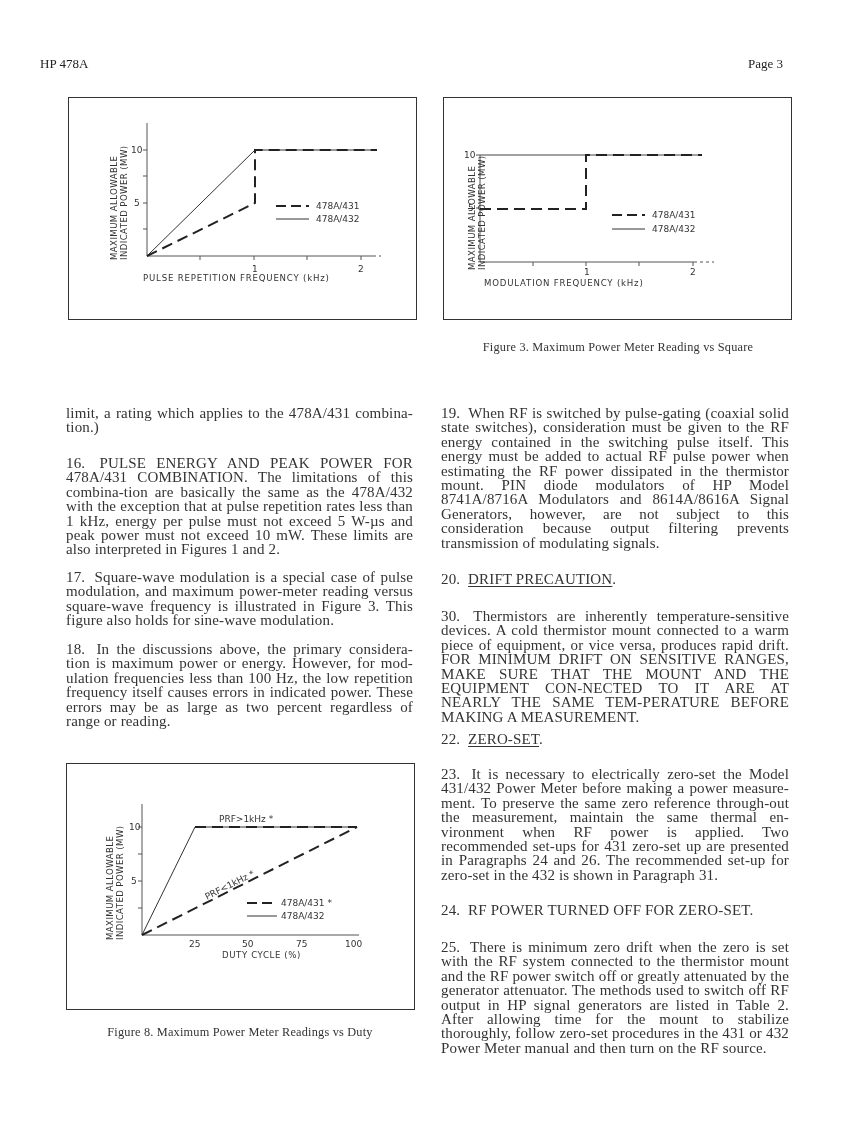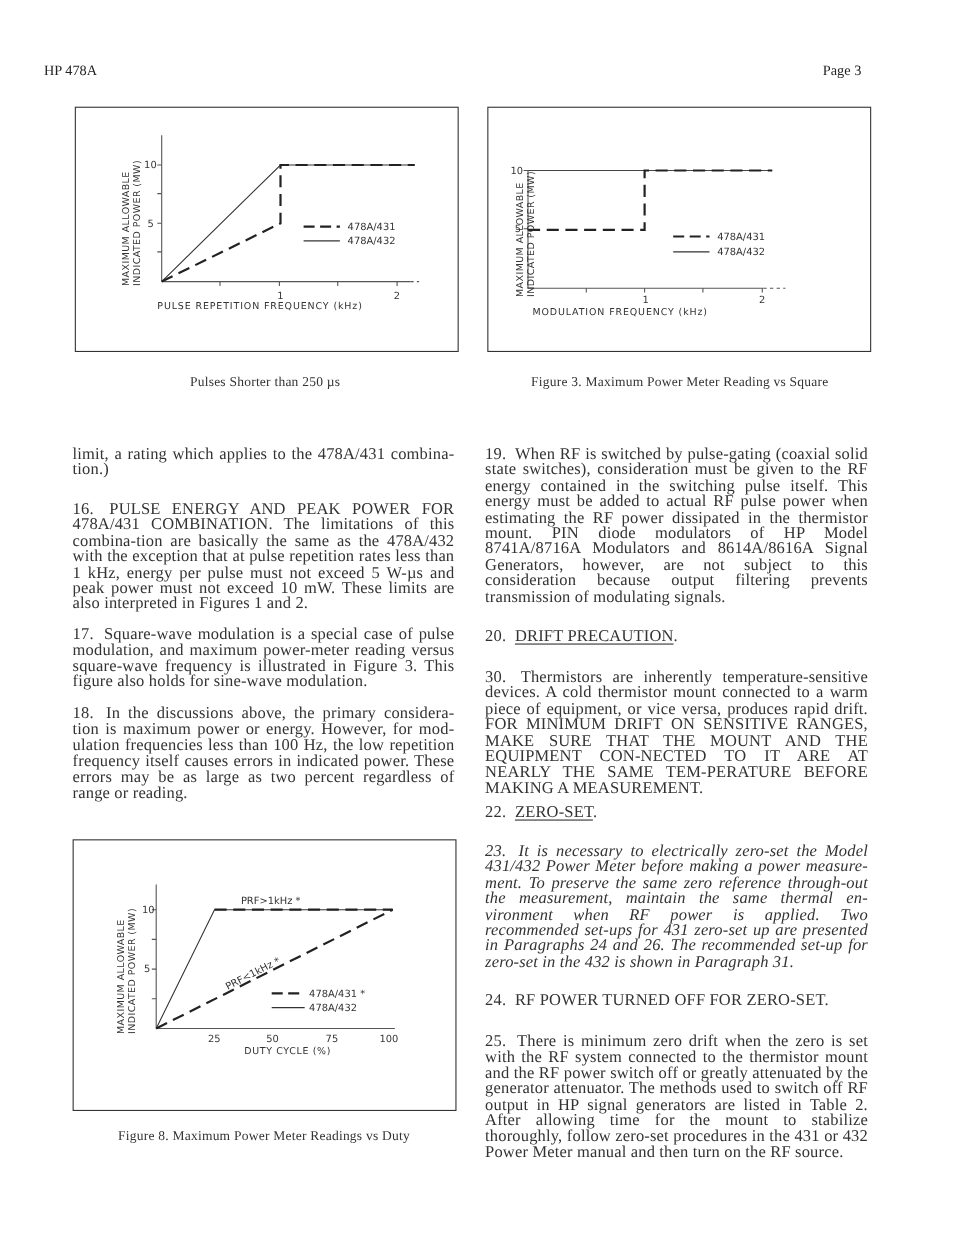--- a/index.html
+++ b/index.html
@@ -50,21 +50,20 @@
     <text class="svgtext" x="247" y="111" font-size="9">478A/431</text>
     <line x1="207" y1="121" x2="240" y2="121" stroke="#333" stroke-width="1"></line>
     <text class="svgtext" x="247" y="124" font-size="9">478A/432</text>
 
     <text class="svgtext" x="74" y="183" font-size="8.6" letter-spacing="0.8">PULSE REPETITION FREQUENCY (kHz)</text>
     <text class="svgtext" transform="translate(48,162) rotate(-90)" font-size="8.6" letter-spacing="0.4">MAXIMUM ALLOWABLE</text>
     <text class="svgtext" transform="translate(58,162) rotate(-90)" font-size="8.6" letter-spacing="0.4">INDICATED POWER (MW)</text>
   </svg>
 </div>
 <div class="caption" style="left:56px; top:340px; width:370px;">
-  <div>Pulses Shorter than 250 µs</div>
 </div>
 
 <div class="figbox" style="left:443px; top:97px; width:347px; height:221px;">
   <svg width="347" height="221" viewBox="0 0 347 221">
 
     <line x1="36" y1="57" x2="36" y2="164" stroke="#555" stroke-width="1"></line>
     <line x1="36" y1="164" x2="250" y2="164" stroke="#555" stroke-width="1"></line>
     <line x1="250" y1="164" x2="270" y2="164" stroke="#555" stroke-width="1" stroke-dasharray="3,3"></line>
     <line x1="32" y1="57" x2="36" y2="57" stroke="#555"></line>
     <line x1="32" y1="110" x2="36" y2="110" stroke="#555"></line>
@@ -162,21 +161,21 @@
 <div class="para" style="left:441px; top:609px; width:348px;">
   <span class="num">30.</span>
   <span>Thermistors are inherently temperature-sensitive devices.  A cold thermistor mount connected to a warm piece of equipment, or vice versa, produces rapid drift. FOR MINIMUM DRIFT ON SENSITIVE RANGES, MAKE SURE THAT THE MOUNT AND THE EQUIPMENT CON-NECTED TO IT ARE AT NEARLY THE SAME TEM-PERATURE BEFORE MAKING A MEASUREMENT.</span>
 </div>
 
 <div class="para" style="left:441px; top:732px; width:348px;">
   <span class="num">22.</span>
   <span class="u">ZERO-SET</span><span>.</span>
 </div>
 
-<div class="para" style="left:441px; top:767px; width:348px;font-style:italic;">
+<div class="para" style="left:441px; top:767px; width:348px;">
   <span class="num">23.</span>
   <span>It is necessary to electrically zero-set the Model 431/432 Power Meter before making a power measure-ment.  To preserve the same zero reference through-out the measurement, maintain the same thermal en-vironment when RF power is applied.  Two recommended set-ups for 431 zero-set up are presented in Paragraphs 24 and 26.  The recommended set-up for zero-set in the 432 is shown in Paragraph 31.</span>
 </div>
 
 <div class="para" style="left:441px; top:903px; width:348px;">
   <span class="num">24.</span>
   <span>RF POWER TURNED OFF FOR ZERO-SET.</span>
 </div>
 
 <div class="para" style="left:441px; top:940px; width:348px;">

